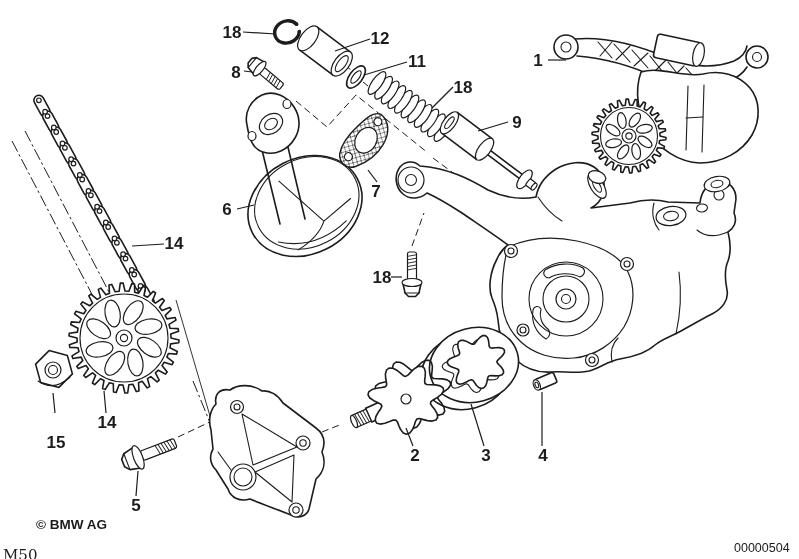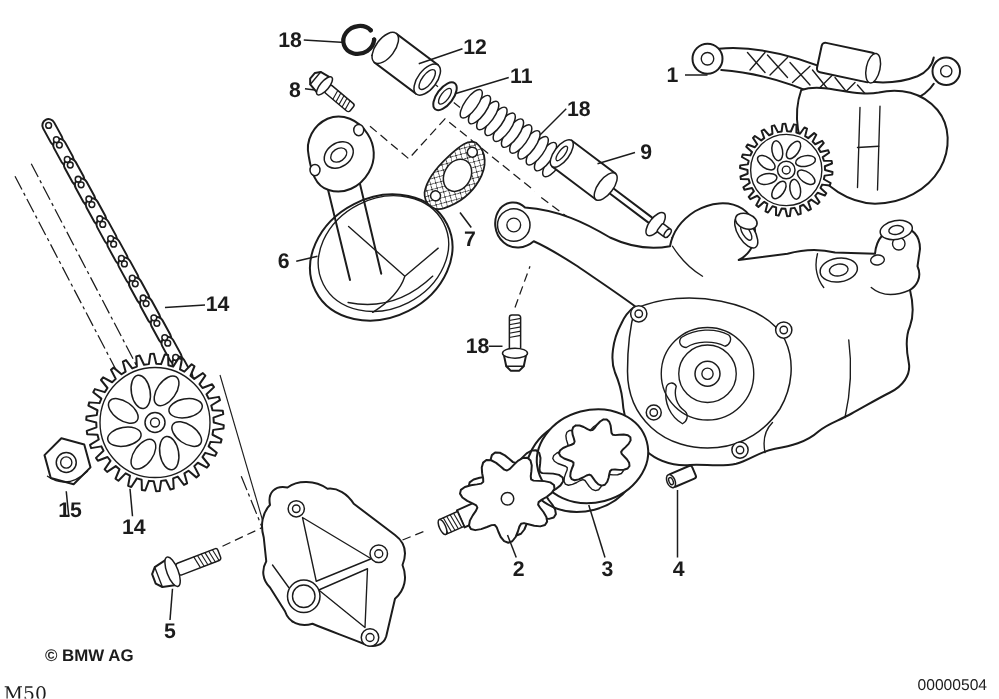--- a/index.html
+++ b/index.html
@@ -407,20 +407,20 @@
   <div class="callout" style="left:136px;top:505px">5</div>
   <div class="callout" style="left:227px;top:209px">6</div>
   <div class="callout" style="left:376px;top:191px">7</div>
   <div class="callout" style="left:236px;top:72px">8</div>
   <div class="callout" style="left:517px;top:122px">9</div>
   <div class="callout" style="left:463px;top:87px">18</div>
   <div class="callout" style="left:417px;top:61px">11</div>
   <div class="callout" style="left:380px;top:38px">12</div>
   <div class="callout" style="left:232px;top:32px">18</div>
   <div class="callout" style="left:107px;top:422px">14</div>
-  <div class="callout" style="left:56px;top:408px">15</div>
+  <div class="callout" style="left:56px;top:442px">15</div>
   <div class="callout" style="left:382px;top:277px">18</div>
   <div class="callout" style="left:174px;top:243px">14</div>
 
   <div class="footer-copy">© BMW AG</div>
   <div class="footer-model">M50</div>
   <div class="footer-doc">00000504</div>
 </div>
 
 </body></html>

